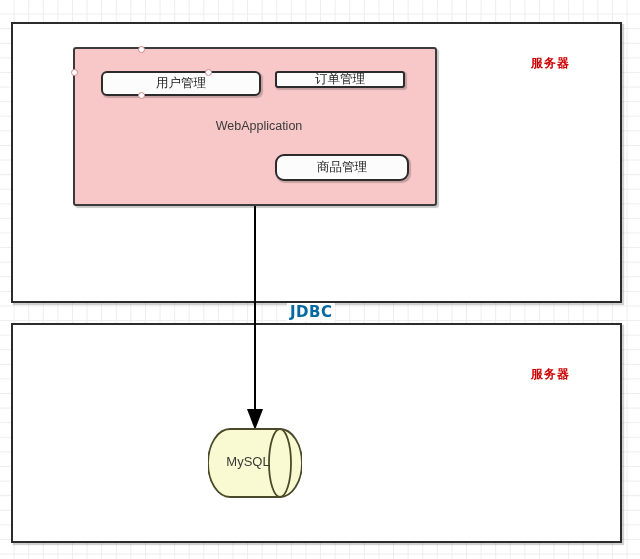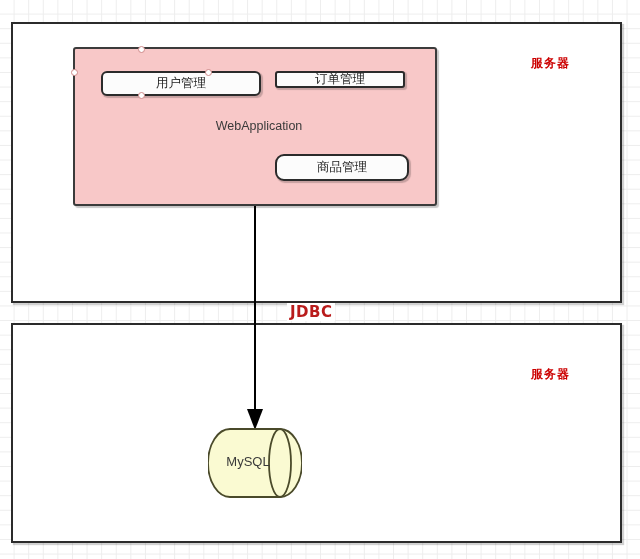--- a/index.html
+++ b/index.html
@@ -109,21 +109,21 @@
     left: 0;
     top: 0;
     width: 640px;
     height: 559px;
     pointer-events: none;
   }
   #jdbc-label {
     position: absolute;
     left: 287px;
     top: 303px;
-    color: #b91c1c;
+    color: #0369a1;
     font-weight: bold;
     font-size: 15px;
     letter-spacing: 0.5px;
     background: #ffffff;
     padding: 0 3px;
     font-family: "DejaVu Sans", "Liberation Sans", sans-serif;
   }
 
   
   #mysql-cylinder {

